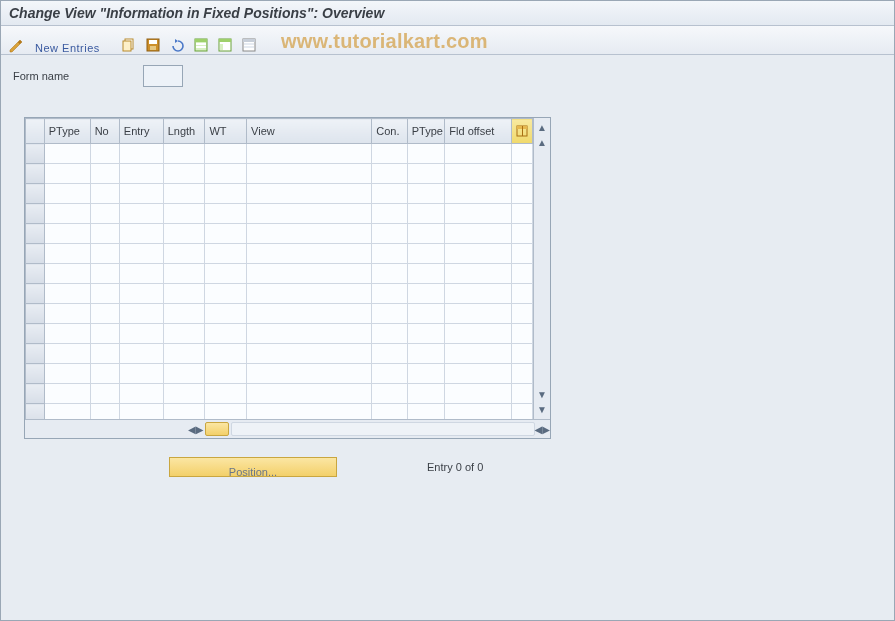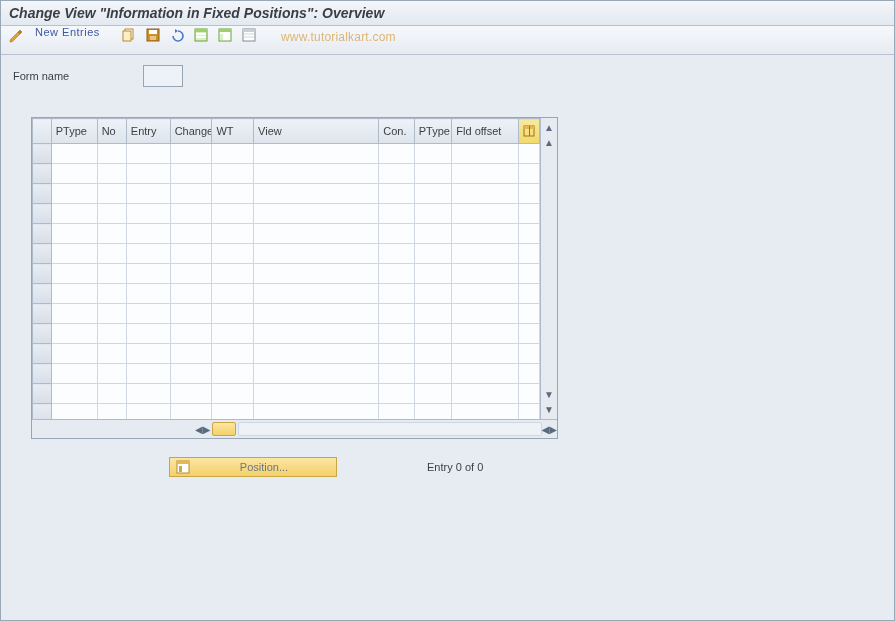--- a/index.html
+++ b/index.html
@@ -29,21 +29,21 @@
     font-style: italic;
     color: #3a3f46;
   }
   
   .toolbar {
     background: linear-gradient(#f6f8fb, #e6ebf2);
     border-bottom: 1px solid #b7c1cf;
     height: 28px;
     padding: 0 6px;
     display: flex;
-    align-items: flex-start;
+    align-items: flex-end;
     gap: 6px;
     position: relative;
   }
   .toolbar .btn-link {
     color: #3a5aa0;
     cursor: pointer;
     letter-spacing: .5px;
     padding: 0 4px;
   }
   .toolbar .icon-btn {
@@ -54,22 +54,22 @@
     justify-content: center;
     cursor: pointer;
   }
   .sep-sm {
     width: 4px;
   }
   .watermark {
     position: absolute;
     left: 280px;
     top: 4px;
-    font-size: 12px;
-    font-weight: normal;
+    font-size: 20px;
+    font-weight: bold;
     color: #d9b06a;
     opacity: .9;
     letter-spacing: .2px;
   }
   
   .content {
     padding: 10px 8px;
   }
   .form-row {
     display: flex;
@@ -87,21 +87,21 @@
     border: 1px solid #97a6b6;
     background: #edf2f8;
   }
   
   .table-wrap {
     border: 1px solid #97a6b6;
     width: 525px;
     height: 320px;
     background: #f2f5f9;
     position: relative;
-    margin-left: 22px;
+    margin-left: 15px;
     display: flex;
     flex-direction: column;
   }
   .grid-area {
     flex: 1;
     display: flex;
     flex-direction: row;
     overflow: hidden;
   }
   .grid-body {
@@ -208,20 +208,21 @@
     gap: 8px;
     background: linear-gradient(#fbe6a3, #f3d06a);
     border: 1px solid #c9a640;
     height: 20px;
     width: 168px;
     padding: 0 6px;
     color: #5a5430;
     cursor: pointer;
     justify-content: flex-start;
     box-sizing: border-box;
+    flex-direction: column;
   }
   .pos-btn .pos-label {
     flex:1;
     text-align:center;
     color:#6a7688;
   }
   .entry-text {
     color: #3a3f46;
     text-align: center;
   }
@@ -311,21 +312,21 @@
               <col style="width:36px">
               <col style="width:64px">
               <col style="width:20px">
             </colgroup>
             <thead>
               <tr>
                 <th></th>
                 <th>PType</th>
                 <th>No</th>
                 <th>Entry</th>
-                <th>Change</th>
+                <th>Lngth</th>
                 <th>WT</th>
                 <th>View</th>
                 <th>Con.</th>
                 <th>PType</th>
                 <th>Fld offset</th>
                 <th class="config-col">
                   <svg width="12" height="12" viewBox="0 0 12 12">
                     <rect x="1" y="1" width="10" height="10" fill="none" stroke="#a86f12"></rect>
                     <rect x="1" y="1" width="10" height="3" fill="#e6b84f"></rect>
                     <rect x="6" y="1" width="1" height="10" fill="#a86f12"></rect>

